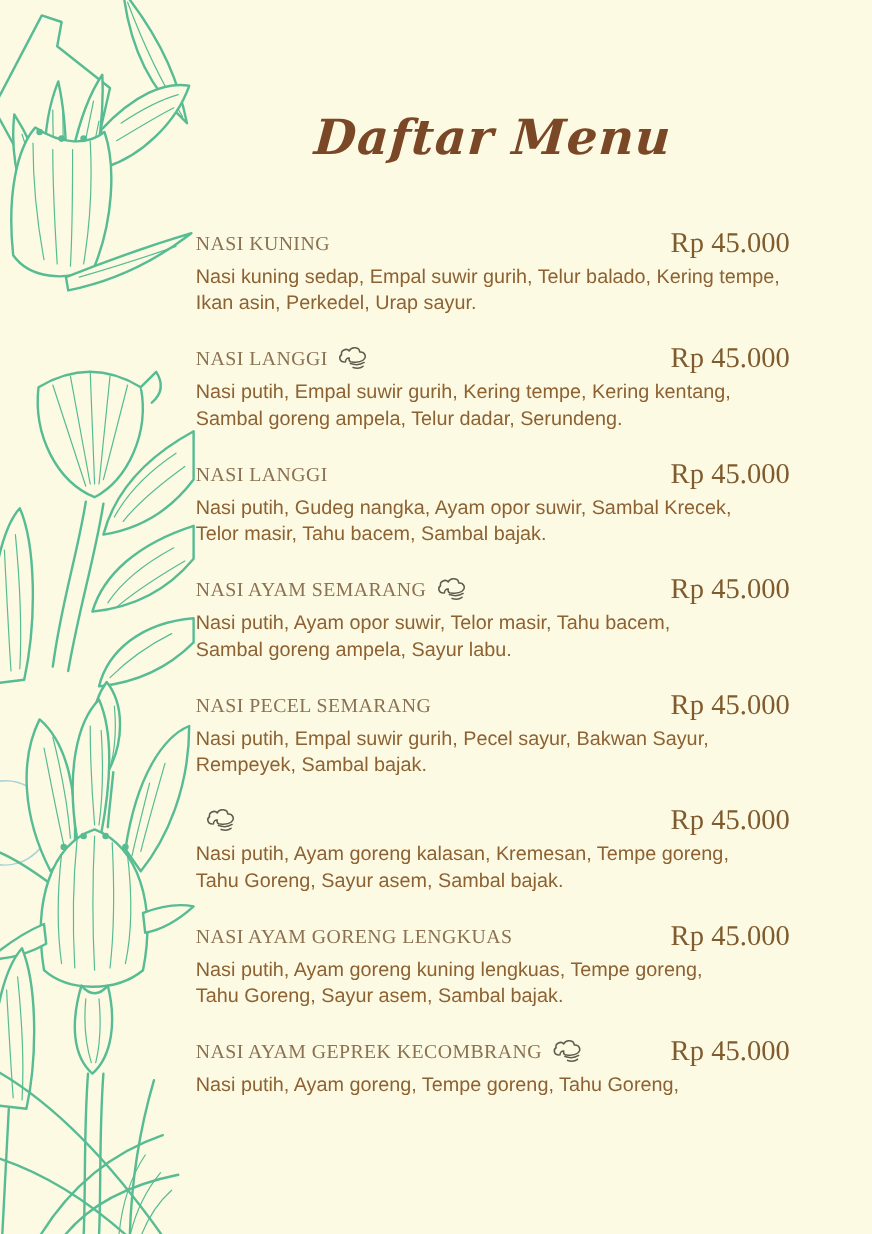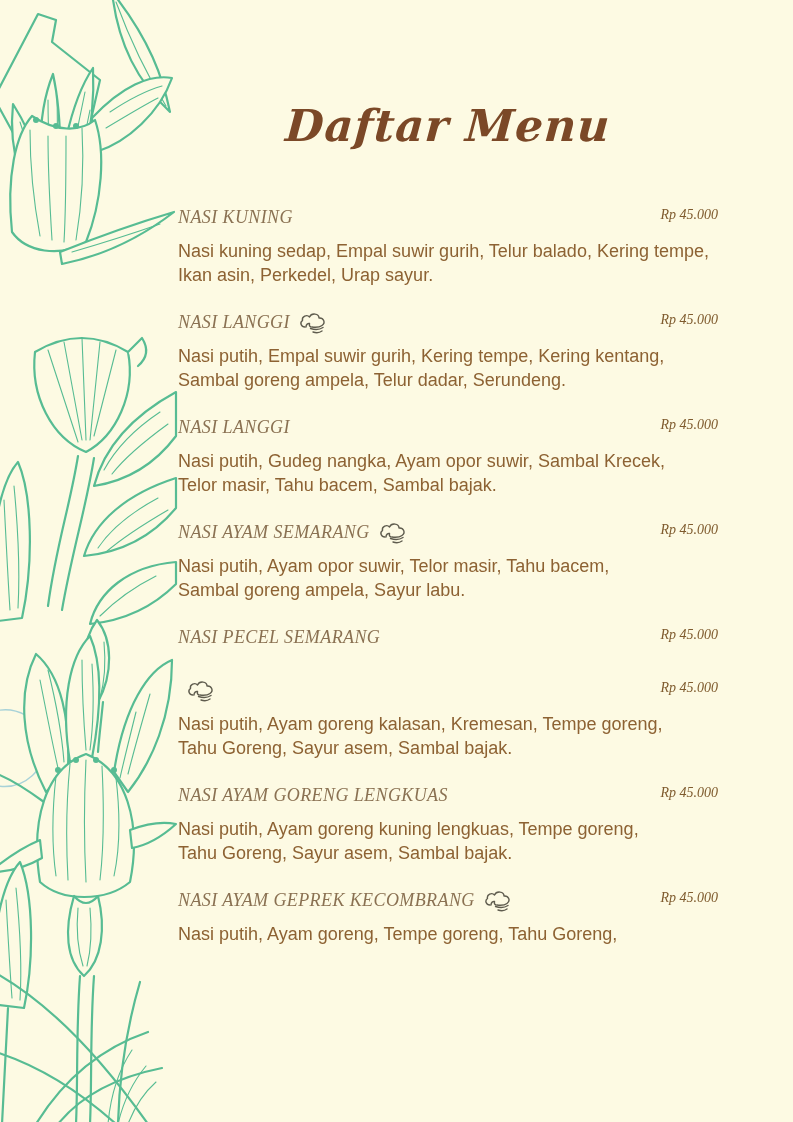--- a/index.html
+++ b/index.html
@@ -43,41 +43,40 @@
     transform:skewX(-4deg);
   }
   .menu-list{
     margin-top:56px;
   }
   .menu-item{
     margin-bottom:25px;
   }
   .item-head{
     display:flex;
-    align-items:flex-start;
+    align-items:center;
     height:28px;
-    font-style:italic;
   }
   .item-name{
     font-family:"Liberation Serif","DejaVu Serif",serif;
     font-size:18px;
     letter-spacing:0.4px;
     color:var(--name);
     white-space:nowrap;
   }
   .hat{
     margin-left:8px;
     width:32px;height:24px;
     color:var(--hat);
     flex:0 0 auto;
   }
   .item-price{
     margin-left:auto;
     font-family:"Liberation Serif","DejaVu Serif",serif;
-    font-size:14px;
+    font-size:26px;
     color:var(--price);
     white-space:nowrap;
   }
   .item-desc{
     margin-top:4px;
     font-size:18px;
     line-height:24px;
     color:var(--desc);
   }
 </style>
@@ -236,20 +235,24 @@
           <div>Sambal goreng ampela, Sayur labu.</div>
         </div>
   </div>
 
   <div class="menu-item">
     <div class="item-head">
       <span class="item-name">NASI PECEL SEMARANG</span>
 
       <span class="item-price">Rp 45.000</span>
     </div>
+    <div class="item-desc">
+          <div>Nasi putih, Empal suwir gurih, Pecel sayur, Bakwan Sayur,</div>
+          <div>Rempeyek, Sambal bajak.</div>
+        </div>
   </div>
 
   <div class="menu-item">
     <div class="item-head">
       <svg class="hat" viewBox="0 0 32 24" xmlns="http://www.w3.org/2000/svg">
         <g stroke="currentColor" fill="none" stroke-width="1.4" stroke-linecap="round" stroke-linejoin="round">
           <path d="M7,15 C3,15 1.5,10.5 4.5,8.5 C3.5,4.5 9,2 11.5,5 C13.5,0.5 21,1.5 21,6 C25.5,5.5 28,10.5 24,13.5 C22,15 18,15.5 14,15"></path>
           <path d="M8,15 C8,12.5 10,11 11.5,11.5 C11,13 11.5,14.5 13,15"></path>
           <path d="M12.5,16.5 C17,18 22,17.5 25,15.5"></path>
           <path d="M15,20 C18,21 22,20.5 24,19"></path>

